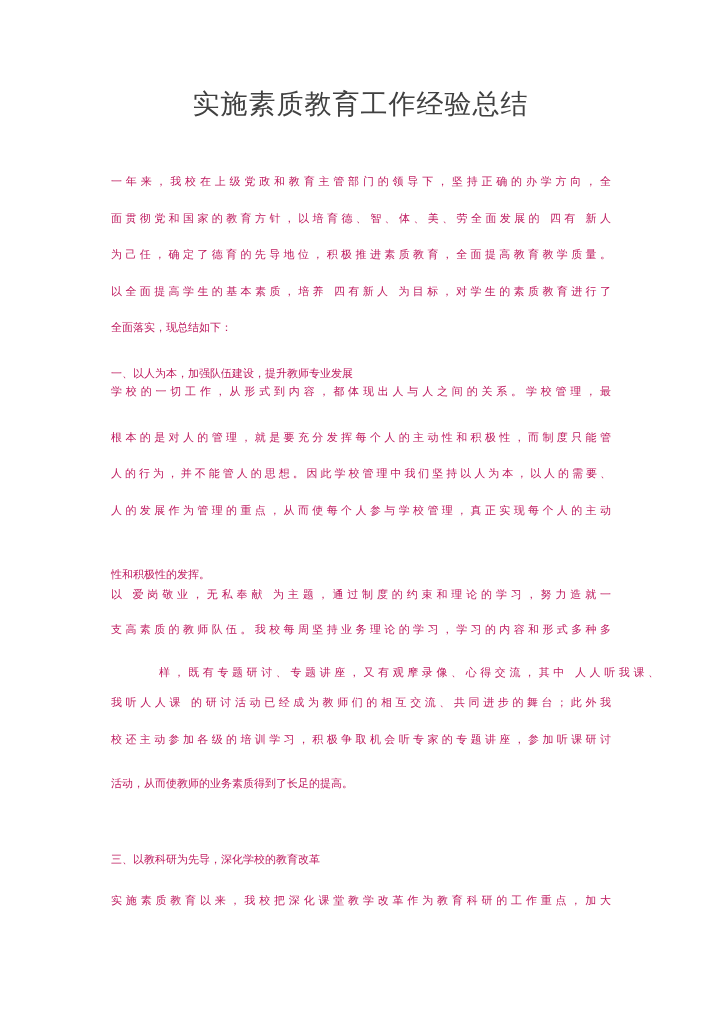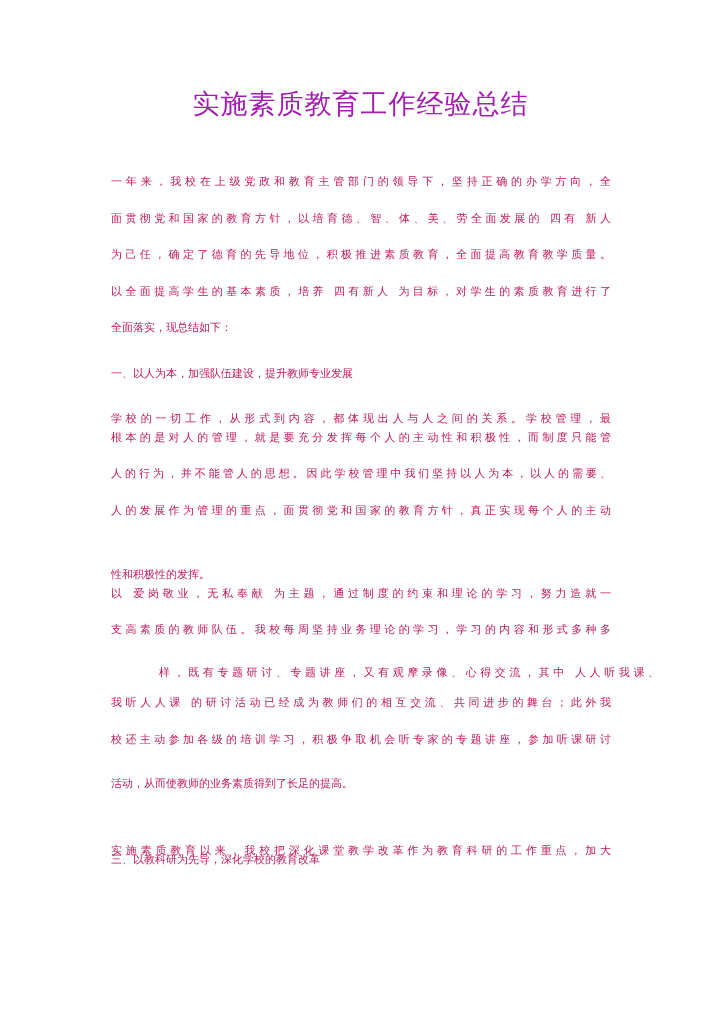--- a/index.html
+++ b/index.html
@@ -1,41 +1,41 @@
 <!DOCTYPE html>
 <html><head>
   <meta charset="utf-8">
   <style>
     html, body { margin: 0; padding: 0; background: #ffffff; }
     body { width: 721px; height: 1020px; position: relative; overflow: hidden;
            font-family: "DejaVu Serif", "Liberation Serif", serif; color: #111; }
     .title { position: absolute; left: 0; width: 721px; top: 86px; text-align: center;
-             font-size: 27px; letter-spacing: 1px; color: #a21caf; }
+             font-size: 27px; letter-spacing: 1px; color: #404040; }
     .line { position: absolute; left: 111px; width: 500px; font-size: 11px;
             white-space: nowrap; line-height: 20px; color: #be185d; }
     .justify { text-align: justify; text-align-last: justify; }
   </style>
 </head>
 <body>
 
 <div class="title">实施素质教育工作经验总结</div>
 
 <div id="body-lines">
     <div class="line justify" style="top: 172px;">  一年来，我校在上级党政和教育主管部门的领导下，坚持正确的办学方向，全</div>
     <div class="line justify" style="top: 209px;">面贯彻党和国家的教育方针，以培育德、智、体、美、劳全面发展的 四有 新人</div>
     <div class="line justify" style="top: 245px;">为己任，确定了德育的先导地位，积极推进素质教育，全面提高教育教学质量。</div>
     <div class="line justify" style="top: 282px;">以全面提高学生的基本素质，培养 四有新人 为目标，对学生的素质教育进行了</div>
     <div class="line" style="top: 318px;">全面落实，现总结如下：</div>
     <div class="line" style="top: 364px;"> 一、以人为本，加强队伍建设，提升教师专业发展</div>
-    <div class="line justify" style="top: 409px; font-family: Liberation Mono, monospace;"> 学校的一切工作，从形式到内容，都体现出人与人之间的关系。学校管理，最</div>
+    <div class="line justify" style="top: 382px; font-family: Liberation Mono, monospace;"> 学校的一切工作，从形式到内容，都体现出人与人之间的关系。学校管理，最</div>
     <div class="line justify" style="top: 428px;">根本的是对人的管理，就是要充分发挥每个人的主动性和积极性，而制度只能管</div>
     <div class="line justify" style="top: 464px;">人的行为，并不能管人的思想。因此学校管理中我们坚持以人为本，以人的需要、</div>
-    <div class="line justify" style="top: 501px;">人的发展作为管理的重点，面贯彻党和国家的教育方针，真正实现每个人的主动</div>
+    <div class="line justify" style="top: 501px;">人的发展作为管理的重点，从而使每个人参与学校管理，真正实现每个人的主动</div>
     <div class="line" style="top: 565px;">性和积极性的发挥。</div>
-    <div class="line justify" style="top: 584px;"> 以 爱岗敬业，无私奉献 为主题，通过制度的约束和理论的学习，努力造就一</div>
+    <div class="line justify" style="top: 584px; font-family: Liberation Serif, serif;"> 以 爱岗敬业，无私奉献 为主题，通过制度的约束和理论的学习，努力造就一</div>
     <div class="line justify" style="top: 620px;">支高素质的教师队伍。我校每周坚持业务理论的学习，学习的内容和形式多种多</div>
     <div class="line justify" style="top: 663px; margin-left: 48px;">样，既有专题研讨、专题讲座，又有观摩录像、心得交流，其中 人人听我课、</div>
     <div class="line justify" style="top: 693px;">我听人人课 的研讨活动已经成为教师们的相互交流、共同进步的舞台；此外我</div>
     <div class="line justify" style="top: 730px;">校还主动参加各级的培训学习，积极争取机会听专家的专题讲座，参加听课研讨</div>
     <div class="line" style="top: 766px; margin-top: 8px;">活动，从而使教师的业务素质得到了长足的提高。</div>
     <div class="line" style="top: 850px;"> 三、以教科研为先导，深化学校的教育改革</div>
-    <div class="line justify" style="top: 841px;"> 实施素质教育以来，我校把深化课堂教学改革作为教育科研的工作重点，加大</div>
+    <div class="line justify" style="top: 891px;"> 实施素质教育以来，我校把深化课堂教学改革作为教育科研的工作重点，加大</div>
   </div>
 
 </body></html>

